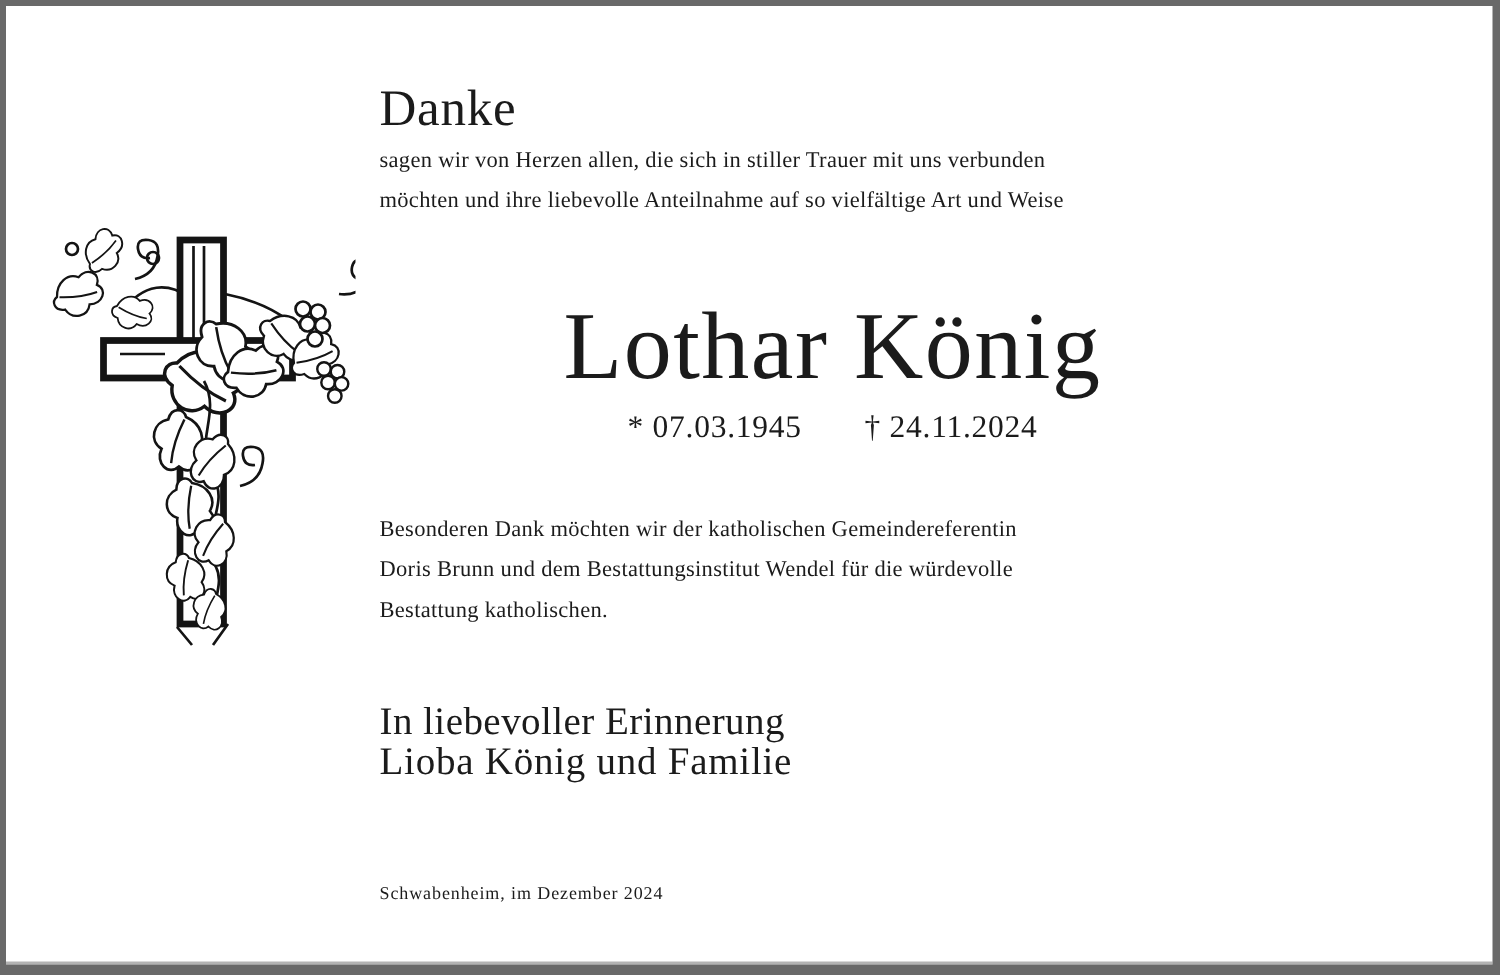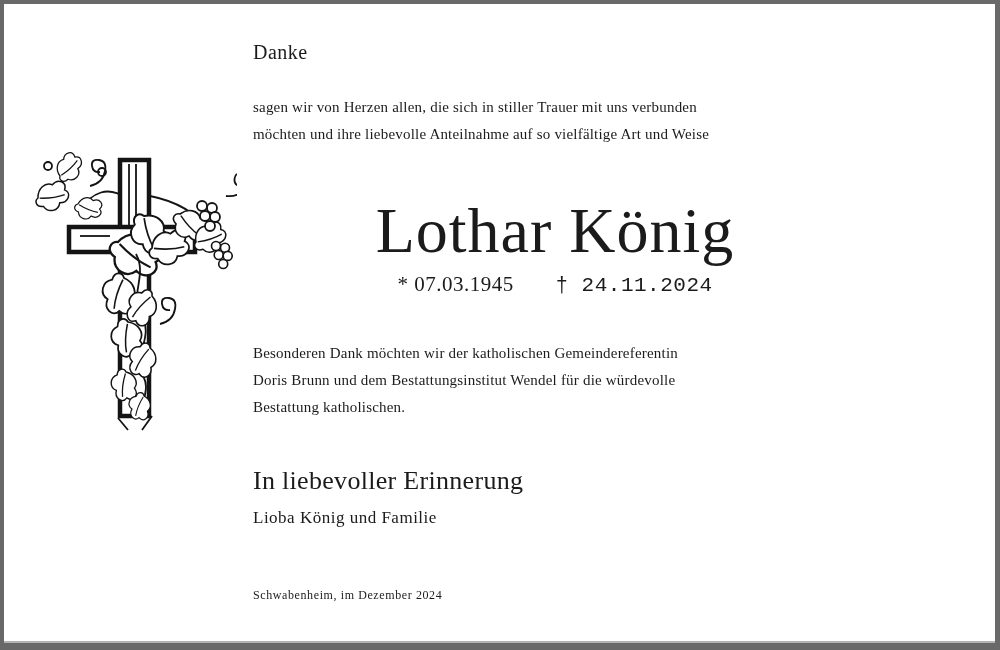--- a/index.html
+++ b/index.html
@@ -12,39 +12,39 @@
     border-style: solid;
     border-color: #696969;
     border-width: 4px 5px 7px 4px;
     box-shadow: inset 0 -2px 0 #b3b3b3;
     overflow: hidden;
     font-family: "Liberation Serif", "DejaVu Serif", serif;
     color: #1b1b1b;
   }
   .abs { position: absolute; }
   .heading {
-    left: 249px; top: 37px;
-    font-size: 20px;
+    left: 249px; top: 50px;
+    font-size: 34px;
     letter-spacing: 0.5px;
     text-align: center;
   }
   .para { line-height: 27px; font-size: 15px; letter-spacing: 0.2px; }
   .para .pline { white-space: nowrap; }
   .intro { left: 249px; top: 90px; }
   .thanks { left: 249px; top: 336px; }
   .name-block { left: 255px; top: 198px; width: 592px; text-align: center; }
   .deceased-name {
     font-size: 64px;
     letter-spacing: 1px;
     line-height: 58px;
   }
   .dates { margin-top: 12px; font-size: 21px; letter-spacing: 0.5px; }
-  .dates .death { margin-left: 36px; font-family: Liberation Mono, monospace; }
+  .dates .death { margin-left: 36px; }
   .remembrance { left: 249px; top: 462px; font-size: 26px; letter-spacing: 0.3px; }
-  .family { left: 249px; top: 504px; font-size: 17px; letter-spacing: 0.5px; }
+  .family { left: 249px; top: 489px; font-size: 26px; letter-spacing: 0.5px; }
   .place-date { left: 249px; top: 584px; font-size: 12px; letter-spacing: 0.6px; }
   .cross { left: 28px; top: 142px; }
   
   .beam { fill: #ffffff; stroke: #141414; stroke-width: 4.5; }
   .ln   { fill: none;    stroke: #141414; stroke-width: 1.8; }
   .lf   { fill: #ffffff; stroke: #141414; stroke-width: 2;   }
   .gr   { fill: #ffffff; stroke: #141414; stroke-width: 1.8; }
 </style>
 </head>
 <body>

